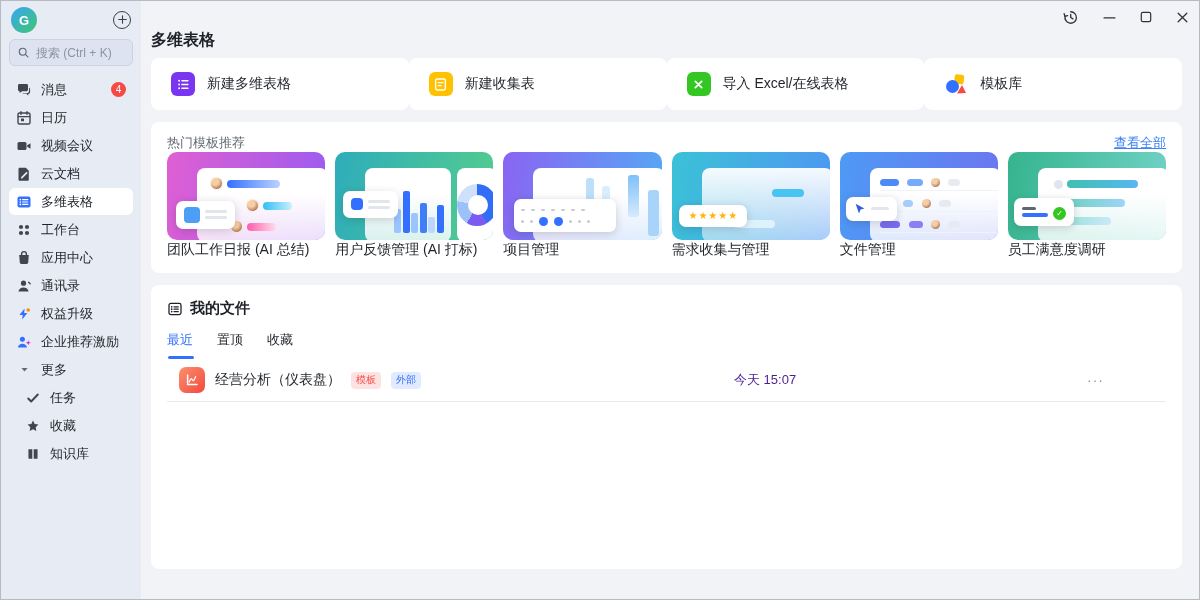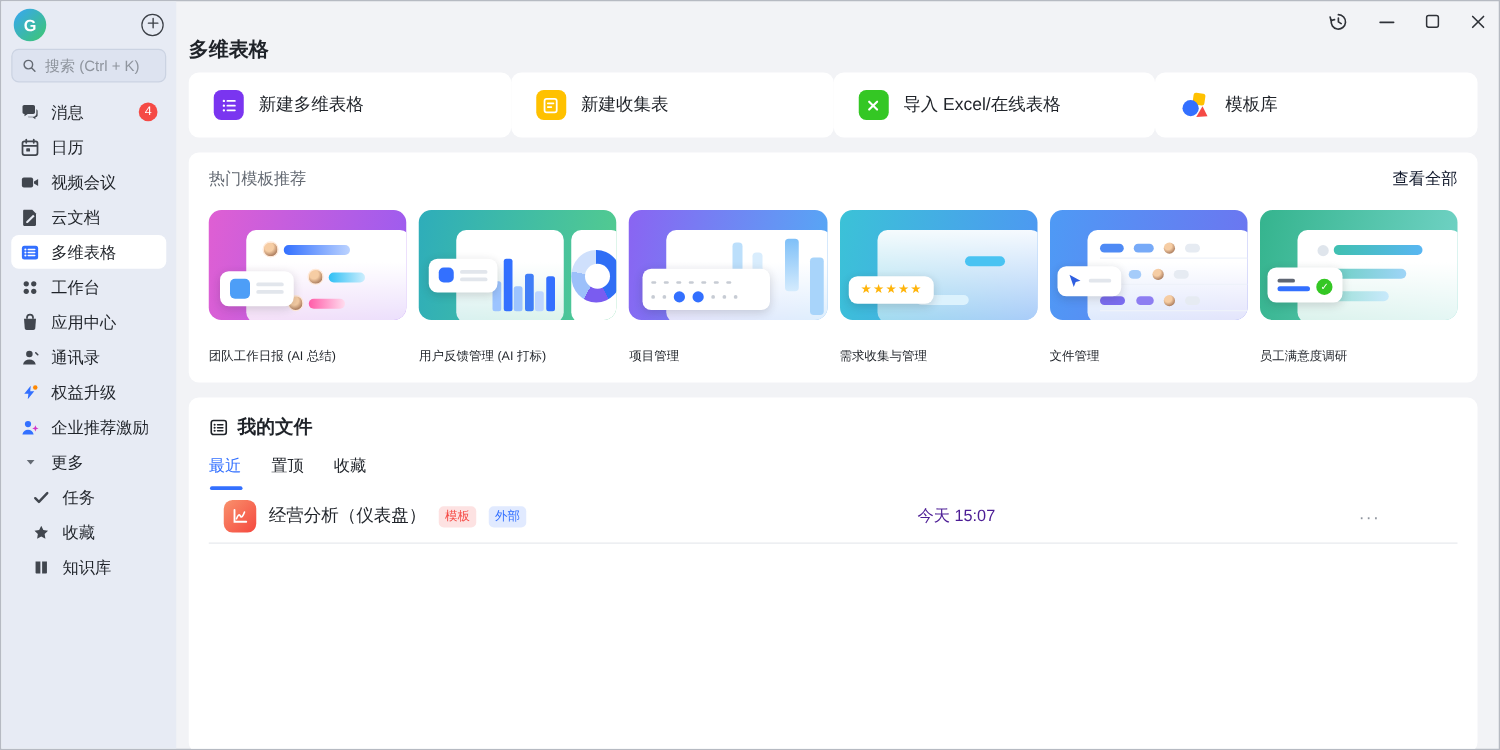--- a/index.html
+++ b/index.html
@@ -40,25 +40,25 @@
   .action-card { flex:1; height:52px; background:#fff; border-radius:8px; display:flex; align-items:center;
                  gap:12px; padding:0 20px; cursor:pointer; }
   .action-card .label { font-size:14px; font-weight:500; }
   .act-ic { width:24px; height:24px; border-radius:6px; display:flex; align-items:center; justify-content:center; flex:0 0 24px; }
   .act-ic.purple { background:#7a35f0; }
   .act-ic.yellow { background:#ffc100; }
   .act-ic.green  { background:#34c724; }
   .act-ic.multi  { background:transparent; }
 
   .tpl-section { margin-top:12px; background:#fff; border-radius:8px; padding:12px 16px 14px; }
-  .tpl-head { display:flex; justify-content:space-between; align-items:center; font-size:13px; color:#646a73; margin-bottom:16px; }
-  .view-all { color:#0f172a; cursor:pointer; }
+  .tpl-head { display:flex; justify-content:space-between; align-items:center; font-size:13px; color:#646a73; margin-bottom:0; }
+  .view-all { color:#3b82f6; cursor:pointer;text-decoration:underline; }
   .tpl-row { display:flex; gap:10px; }
   .tpl-card { flex:1; min-width:0; cursor:pointer; }
-  .tpl-card .tpl-label { margin-top:22px; font-size:10px; color:#1f2329; white-space:nowrap; overflow:hidden; }
+  .tpl-card .tpl-label { margin-top:1px; font-size:14px; color:#1f2329; white-space:nowrap; overflow:hidden; }
   .tpl-art { position:relative; height:88px; border-radius:10px; overflow:hidden; }
   .tpl-panel { position:absolute; left:19%; top:18%; right:-2%; bottom:-2%;
                background:linear-gradient(180deg,#ffffff 35%,rgba(255,255,255,.8)); border-radius:8px; }
   .tpl-chip { position:absolute; background:#fff; border-radius:7px; box-shadow:0 2px 8px rgba(31,35,41,.18);
               display:flex; align-items:center; gap:5px; padding:6px 8px; }
   .av { position:absolute; width:13px; height:13px; border-radius:50%;
         background:radial-gradient(circle at 38% 32%, #f6cda4 35%, #7d4b33); border:1.5px solid #ffe9d9; }
   .pill { position:absolute; height:8px; border-radius:4px; }
   .bar { position:absolute; width:7px; border-radius:2px; bottom:12%; }
   .chip-ic { width:16px; height:16px; border-radius:4px; background:#4d9ef7; }

